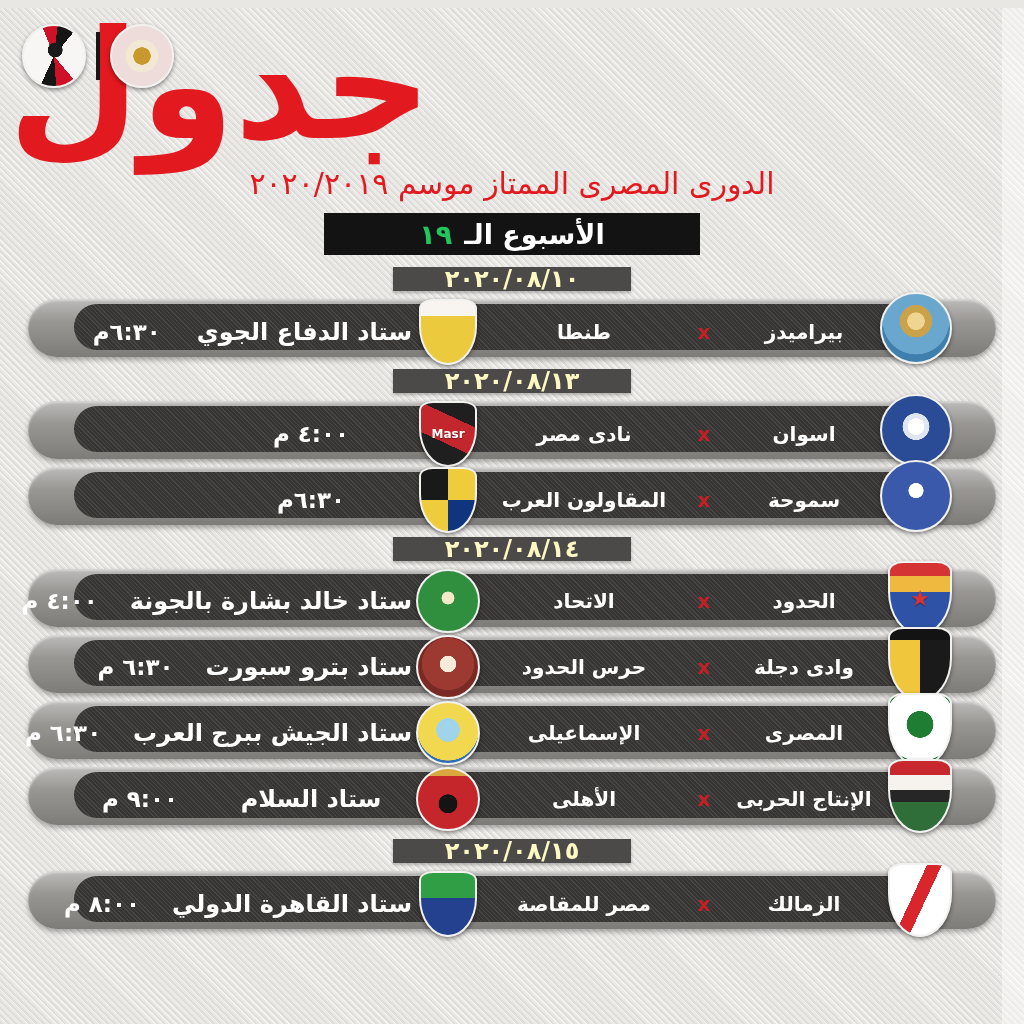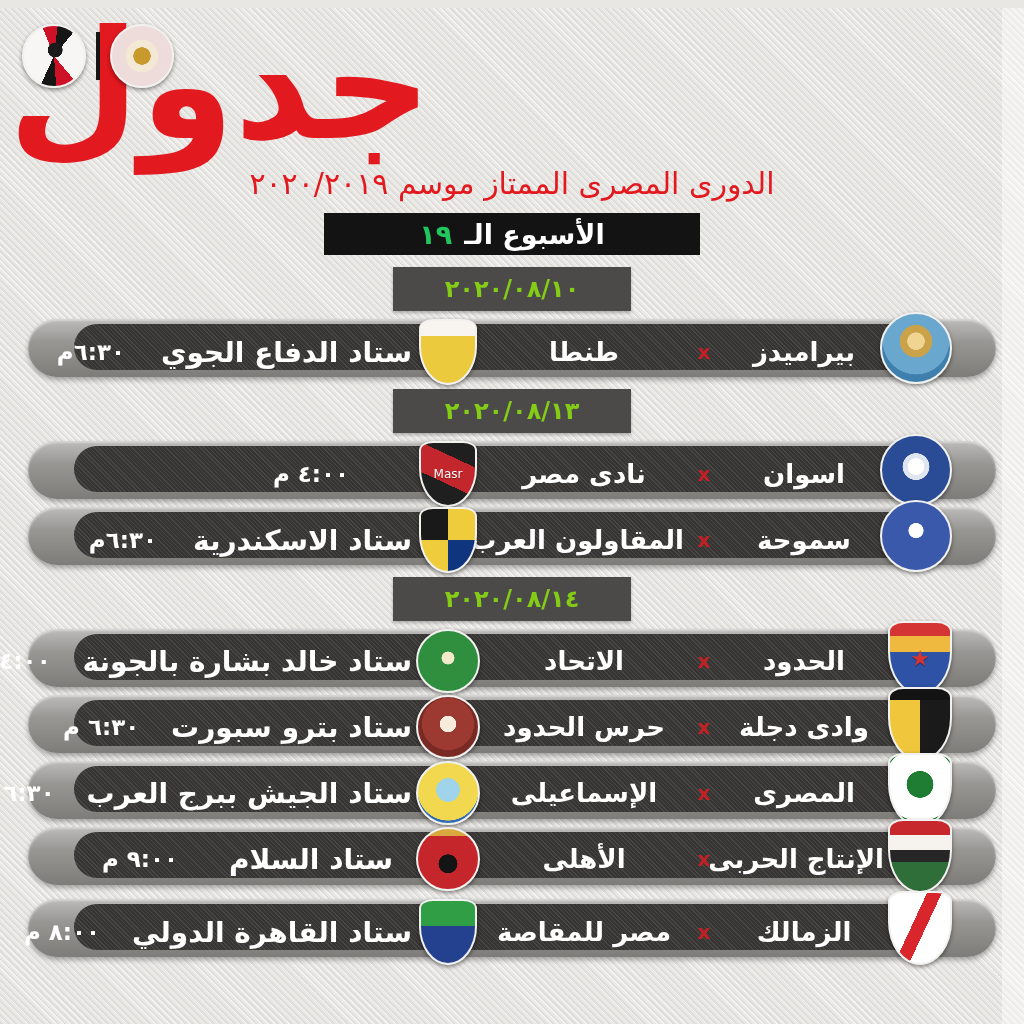--- a/index.html
+++ b/index.html
@@ -28,51 +28,51 @@
   .subtitle{margin:2px 0 0;text-align:center;font-size:30px;font-weight:400;}
   .week-bar{
     margin:12px auto 0;width:376px;height:42px;
     display:flex;align-items:center;justify-content:center;gap:12px;
     font-size:27px;font-weight:800;color:#fff;
   }
   
   .section{margin-top:12px;}
   .section.last{margin-top:14px;}
   .date-bar{
-    margin:0 auto;width:238px;height:44px;
+    margin:0 auto;width:238px;height:24px;
     display:flex;align-items:center;justify-content:center;
-    color:#84cc16;font-size:24px;font-weight:800;letter-spacing:1px;
+    color:#fef9c3;font-size:24px;font-weight:800;letter-spacing:1px;
     box-shadow:0 2px 3px rgba(0,0,0,.25);
   }
   .match-row{
     position:relative;height:58px;margin:8px 28px 0;
     border-radius:29px;
     background:linear-gradient(180deg,#bdbcba 0%,#989693 40%,#7e7c79 100%);
     box-shadow:0 3px 5px rgba(0,0,0,.3), inset 0 2px 2px rgba(255,255,255,.4);
   }
   .row-inner{
     position:absolute;top:5px;bottom:7px;left:46px;right:46px;
     border-radius:24px;background:#3d3c3a;
     background-image:repeating-linear-gradient(45deg, rgba(255,255,255,.05) 0 1px, rgba(0,0,0,.12) 1px 3px);
   }
   .row-content{
     position:relative;z-index:2;height:100%;
     display:grid;align-items:center;
     grid-template-columns:160px 40px 200px 72px 1fr 140px;
     padding-right:112px;padding-left:42px;
   }
   .team,.stadium,.time{color:#fff;font-weight:800;white-space:nowrap;text-align:center;}
-  .team{font-size:26px;}
-  .stadium{font-size:28px;}
+  .team{font-size:20px;}
+  .stadium{font-size:24px;}
   .time{font-size:23px;}
   .vs{font-size:20px;font-weight:800;text-align:center;}
   
   .logo{
     position:relative;display:flex;align-items:center;justify-content:center;
-    font-weight:400;font-size:12px;z-index:3;
+    font-weight:700;font-size:12px;z-index:3;
     text-shadow:0 1px 1px rgba(0,0,0,.4);
   }
   .logo-circle{width:60px;height:60px;border-radius:50%;border:2px solid #f1f1ef;box-shadow:0 2px 4px rgba(0,0,0,.45);}
   .logo-shield{width:54px;height:62px;border:2px solid #f1f1ef;border-radius:24% 24% 50% 50% / 14% 14% 58% 58%;box-shadow:0 2px 4px rgba(0,0,0,.45);}
   .team1-logo{position:absolute;right:44px;top:50%;transform:translateY(-50%);}
   .team1-logo.logo-circle{width:68px;height:68px;}
   .team1-logo.logo-shield{width:60px;height:70px;}
   .team2-logo{justify-self:center;}
 </style>
 </head>
@@ -127,21 +127,20 @@
     </div>
 
     <div class="match-row">
       <div class="row-inner"></div>
       <div class="logo team1-logo logo-circle" style="background: radial-gradient(circle at 50% 42%, rgb(255, 255, 255) 0px, rgb(255, 255, 255) 14%, rgb(59, 89, 171) 15%, rgb(59, 89, 171) 100%);"></div>
       <div class="row-content">
         <span class="team">سموحة</span>
         <span class="vs" style="color:#c32026">x</span>
         <span class="team">المقاولون العرب</span>
         <div class="logo team2-logo logo-shield" style="background: conic-gradient(rgb(239, 204, 60) 0deg, rgb(239, 204, 60) 25%, rgb(16, 53, 127) 25%, rgb(16, 53, 127) 50%, rgb(239, 204, 60) 50%, rgb(239, 204, 60) 75%, rgb(25, 25, 25) 75%, rgb(25, 25, 25) 100%);"></div>
-        <span class="stadium">ستاد الاسكندرية</span>
         <span class="time">٦:٣٠م</span>
       </div>
     </div>
   </div>
 
   <div class="section">
     <div class="date-bar" style="background:#4b4a48">٢٠٢٠/٠٨/١٤</div>
 
     <div class="match-row">
       <div class="row-inner"></div>
@@ -190,20 +189,21 @@
         <span class="vs" style="color:#c32026">x</span>
         <span class="team">الأهلى</span>
         <div class="logo team2-logo logo-circle" style="background: linear-gradient(rgb(217, 168, 62) 0px, rgb(217, 168, 62) 12%, rgba(0, 0, 0, 0) 12%), radial-gradient(circle at 50% 58%, rgb(20, 20, 20) 0px, rgb(20, 20, 20) 20%, rgb(197, 38, 44) 21%, rgb(197, 38, 44) 100%);"></div>
         <span class="stadium">ستاد السلام</span>
         <span class="time">٩:٠٠ م</span>
       </div>
     </div>
   </div>
 
   <div class="section last">
+    <div class="date-bar" style="background:#4b4a48">٢٠٢٠/٠٨/١٥</div>
 
     <div class="match-row">
       <div class="row-inner"></div>
       <div class="logo team1-logo logo-shield" style="background: linear-gradient(115deg, rgb(255, 255, 255) 0px, rgb(255, 255, 255) 40%, rgb(216, 38, 44) 40%, rgb(216, 38, 44) 56%, rgb(255, 255, 255) 56%, rgb(255, 255, 255) 100%);"></div>
       <div class="row-content">
         <span class="team">الزمالك</span>
         <span class="vs" style="color:#c32026">x</span>
         <span class="team">مصر للمقاصة</span>
         <div class="logo team2-logo logo-shield" style="background: linear-gradient(rgb(47, 158, 68) 0px, rgb(47, 158, 68) 40%, rgb(35, 65, 143) 40%, rgb(35, 65, 143) 100%);"></div>
         <span class="stadium">ستاد القاهرة الدولي</span>

